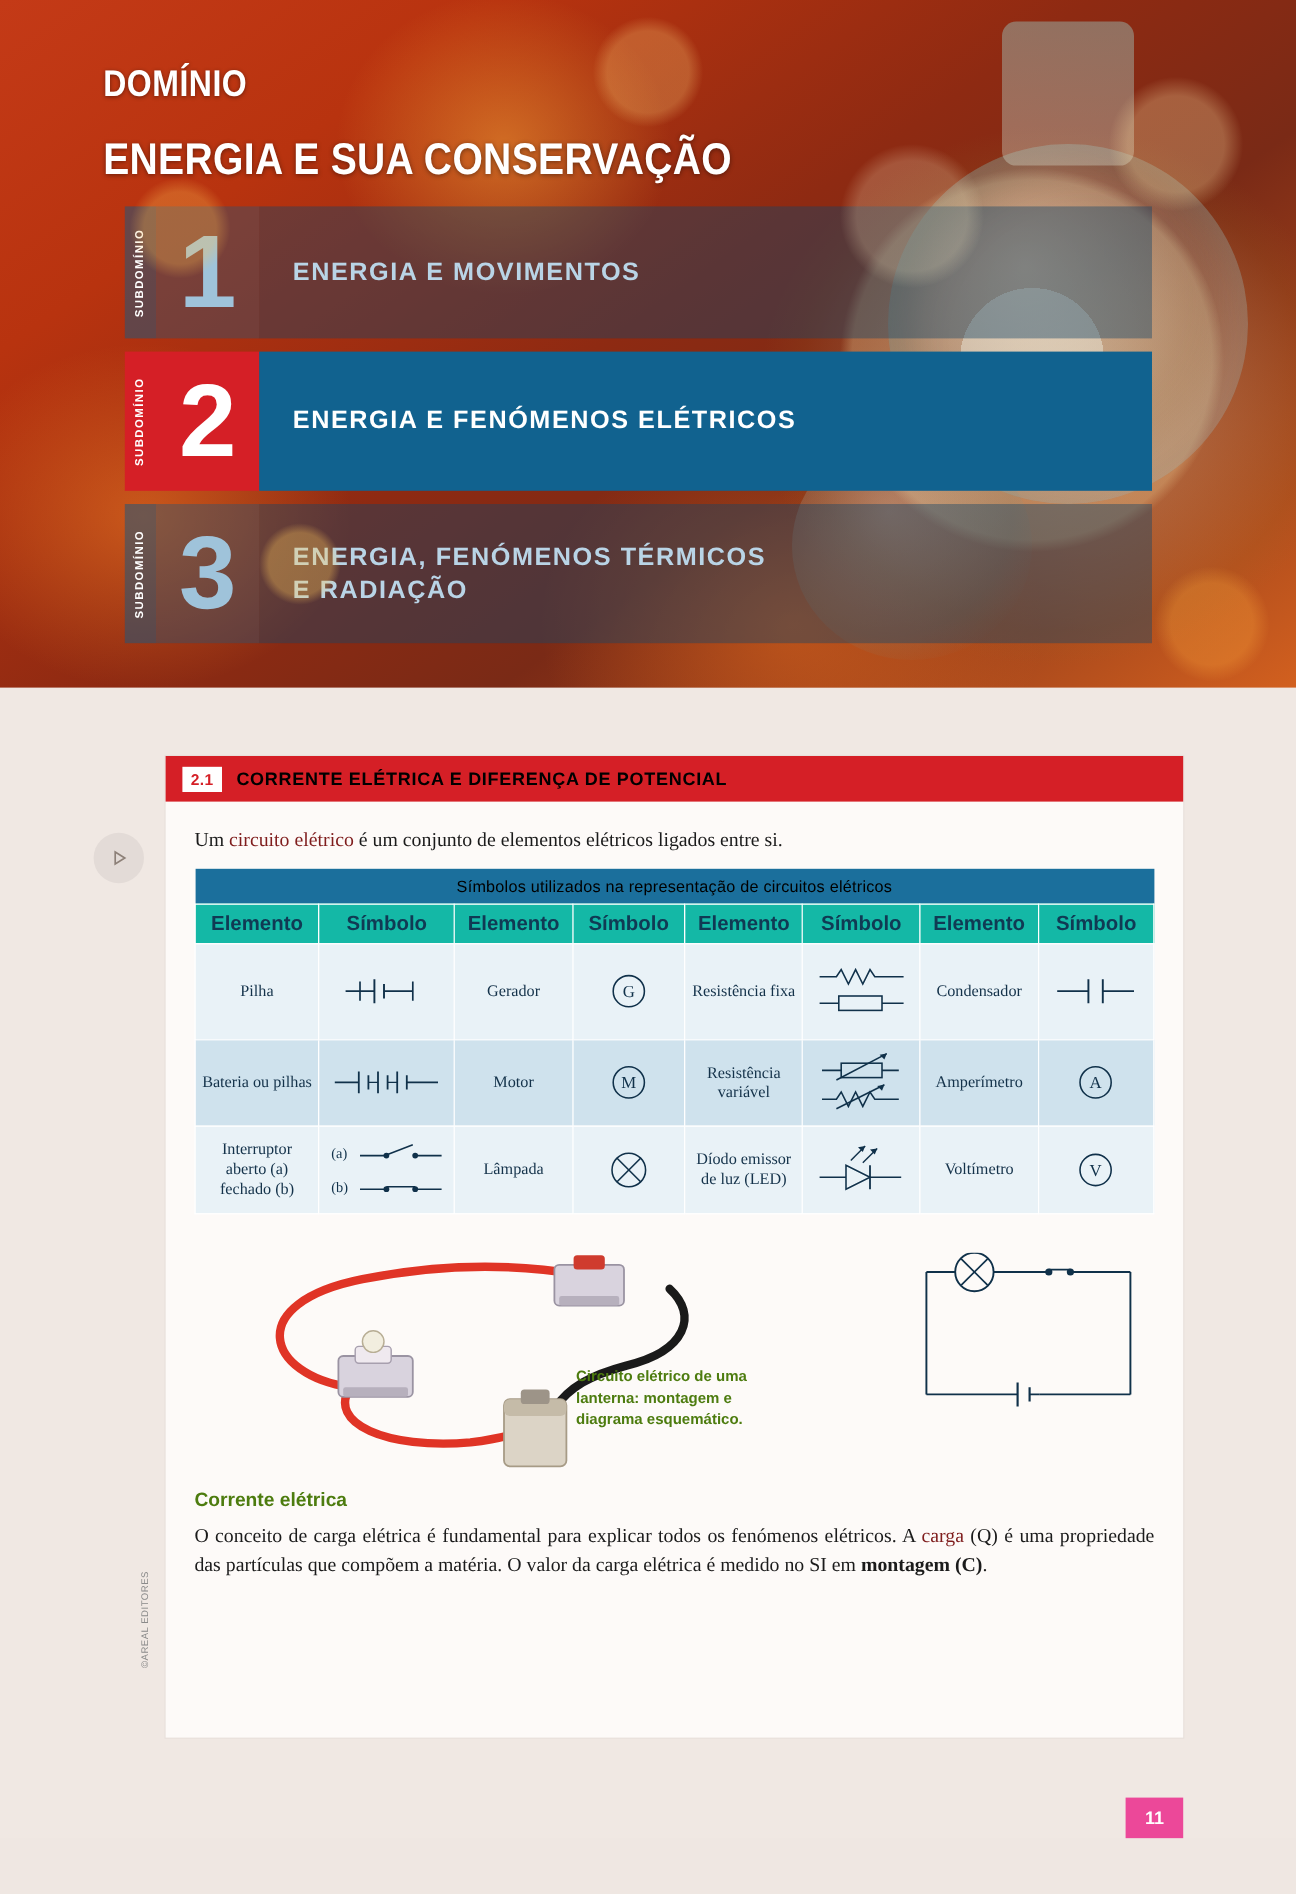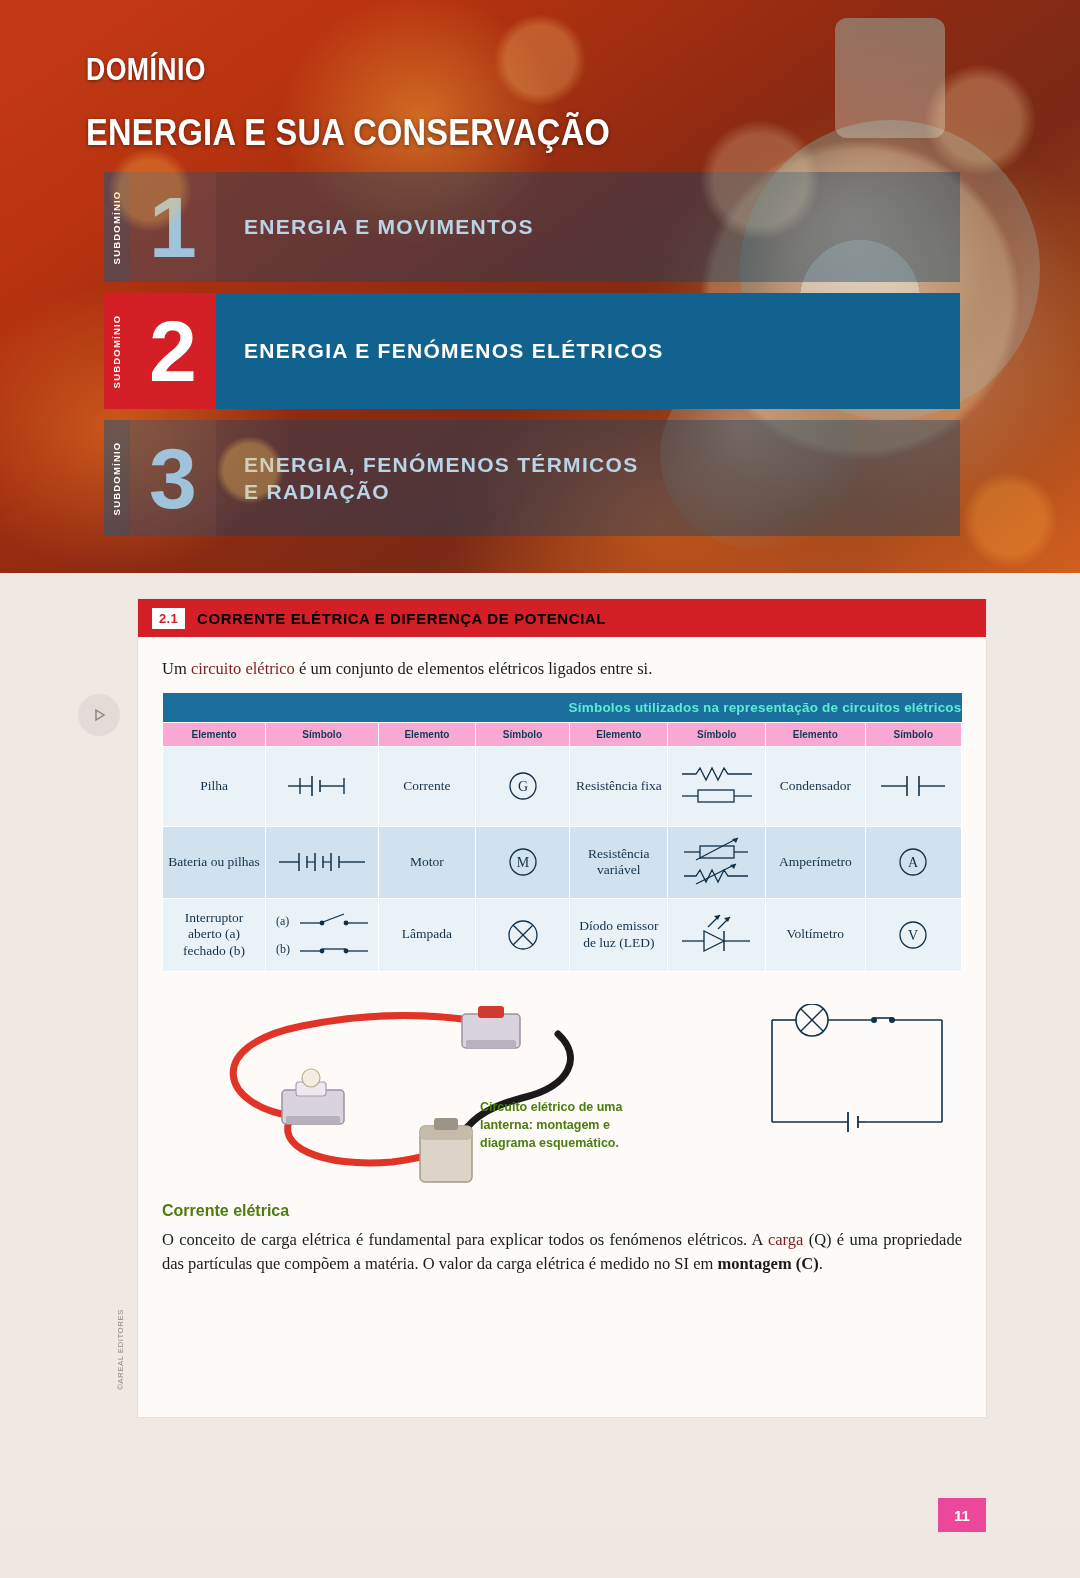--- a/index.html
+++ b/index.html
@@ -95,21 +95,21 @@
   .row2 .label { background: #11628f; color: #ffffff; flex: 1; }
 
   .row3 { top: 420px; width: 856px; height: 116px; }
   .row3 .tag { background: rgba(35,85,120,0.55); }
   .row3 .num { background: rgba(35,85,120,0.40); color: #9fc3da; }
   .row3 .label { background: rgba(20,70,105,0.42); color: #b9d4e6; flex: 1; flex-direction: column;
                  align-items: flex-start; justify-content: center; line-height: 1.3; }
 
   
   .card {
-    position: absolute; left: 138px; top: 599px; width: 848px; height: 818px;
+    position: absolute; left: 138px; top: 630px; width: 848px; height: 818px;
     background: #fdfaf8; box-shadow: 0 0 0 1px rgba(0,0,0,0.03);
   }
   .sec-head {
     height: 38px; background: #d51f26; display: flex; align-items: center; padding-left: 14px;
     font-family: "Liberation Sans", sans-serif;
   }
   .sec-num {
     background: #ffffff; color: #d51f26; font-weight: 700; font-size: 13px;
     padding: 3px 7px; margin-right: 12px; letter-spacing: 0.3px;
   }
@@ -121,26 +121,26 @@
 
   .play-btn {
     position: absolute; left: 78px; top: 694px; width: 42px; height: 42px; border-radius: 50%;
     background: #e3dbd7; display: flex; align-items: center; justify-content: center;
   }
   .play-btn svg { display: block; }
 
   
   table.symbols { width: 800px; border-collapse: collapse; margin: 6px 0 0 0; font-family: "Liberation Serif", serif; }
   table.symbols .caption-row td {
-    background: #1b6f9c; color: #5eead4; font-family: "Liberation Sans", sans-serif;
-    font-weight: 700; font-size: 13.5px; text-align: right; padding: 7px 0; letter-spacing: 0.2px;
+    background: #1b6f9c; color: #000000; font-family: "Liberation Sans", sans-serif;
+    font-weight: 400; font-size: 13.5px; text-align: center; padding: 7px 0; letter-spacing: 0.2px;
   }
   table.symbols th {
-    background: #f9a8d4; color: #103a54; font-family: "Liberation Sans", sans-serif;
-    font-weight: 700; font-size: 10px; padding: 6px 0; text-align: center;
+    background: #14b8a6; color: #103a54; font-family: "Liberation Sans", sans-serif;
+    font-weight: 700; font-size: 17px; padding: 6px 0; text-align: center;
     border: 1px solid #ffffff;
   }
   table.symbols td.cell {
     border: 1px solid #ffffff; text-align: center; font-size: 13.5px; color: #14324a;
     padding: 6px 4px; line-height: 1.25;
   }
   table.symbols tr.r1 td.cell { background: #e9f2f7; height: 80px; }
   table.symbols tr.r2 td.cell { background: #cfe2ed; height: 72px; }
   table.symbols tr.r3 td.cell { background: #e9f2f7; height: 72px; }
   .sym { display: flex; align-items: center; justify-content: center; }
@@ -262,21 +262,21 @@
               <svg width="76" height="30" viewBox="0 0 76 30" aria-hidden="true">
                 <line x1="4" y1="15" x2="28" y2="15" stroke="#10314a" stroke-width="1.4"></line>
                 <line x1="28" y1="5" x2="28" y2="25" stroke="#10314a" stroke-width="1.6"></line>
                 <line x1="36" y1="9" x2="36" y2="21" stroke="#10314a" stroke-width="1.6"></line>
                 <line x1="36" y1="15" x2="60" y2="15" stroke="#10314a" stroke-width="1.4"></line>
                 <line x1="60" y1="7" x2="60" y2="23" stroke="#10314a" stroke-width="1.4"></line>
                 <line x1="16" y1="7" x2="16" y2="23" stroke="#10314a" stroke-width="1.4"></line>
               </svg>
             </div>
           </td>
-          <td class="cell">Corrente</td>
+          <td class="cell">Gerador</td>
           <td class="cell">
             <div class="sym">
               <svg width="60" height="40" viewBox="0 0 60 40" aria-hidden="true">
                 <circle cx="30" cy="20" r="13" fill="none" stroke="#10314a" stroke-width="1.3"></circle>
                 <text x="30" y="25" text-anchor="middle" font-family="Liberation Serif, serif" font-size="14" fill="#10314a">G</text>
               </svg>
             </div>
           </td>
           <td class="cell">Resistência fixa</td>
           <td class="cell">

